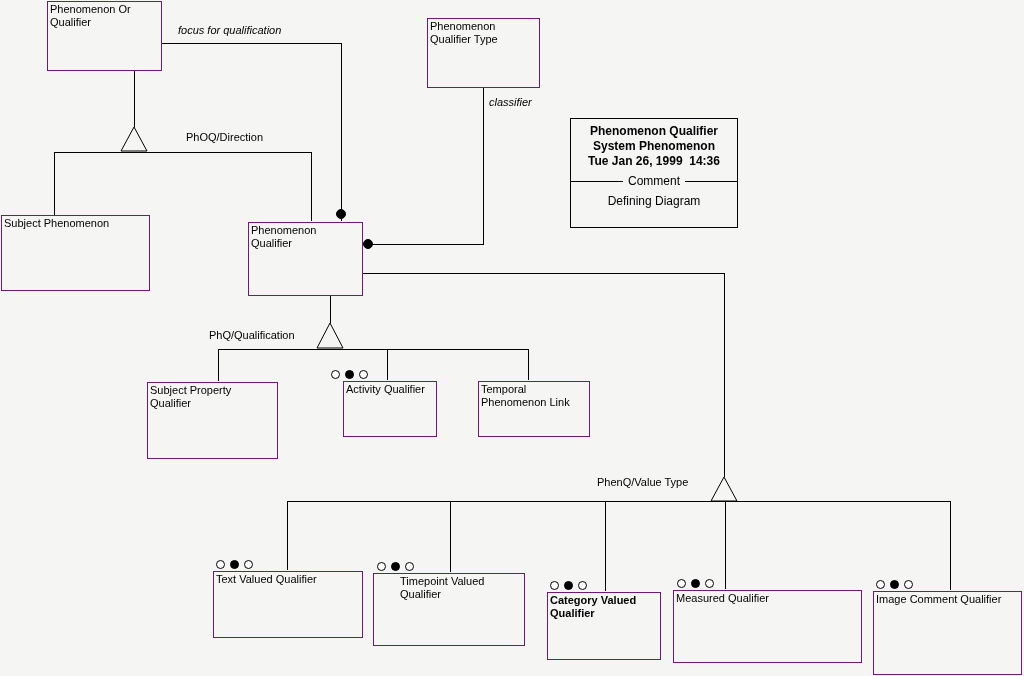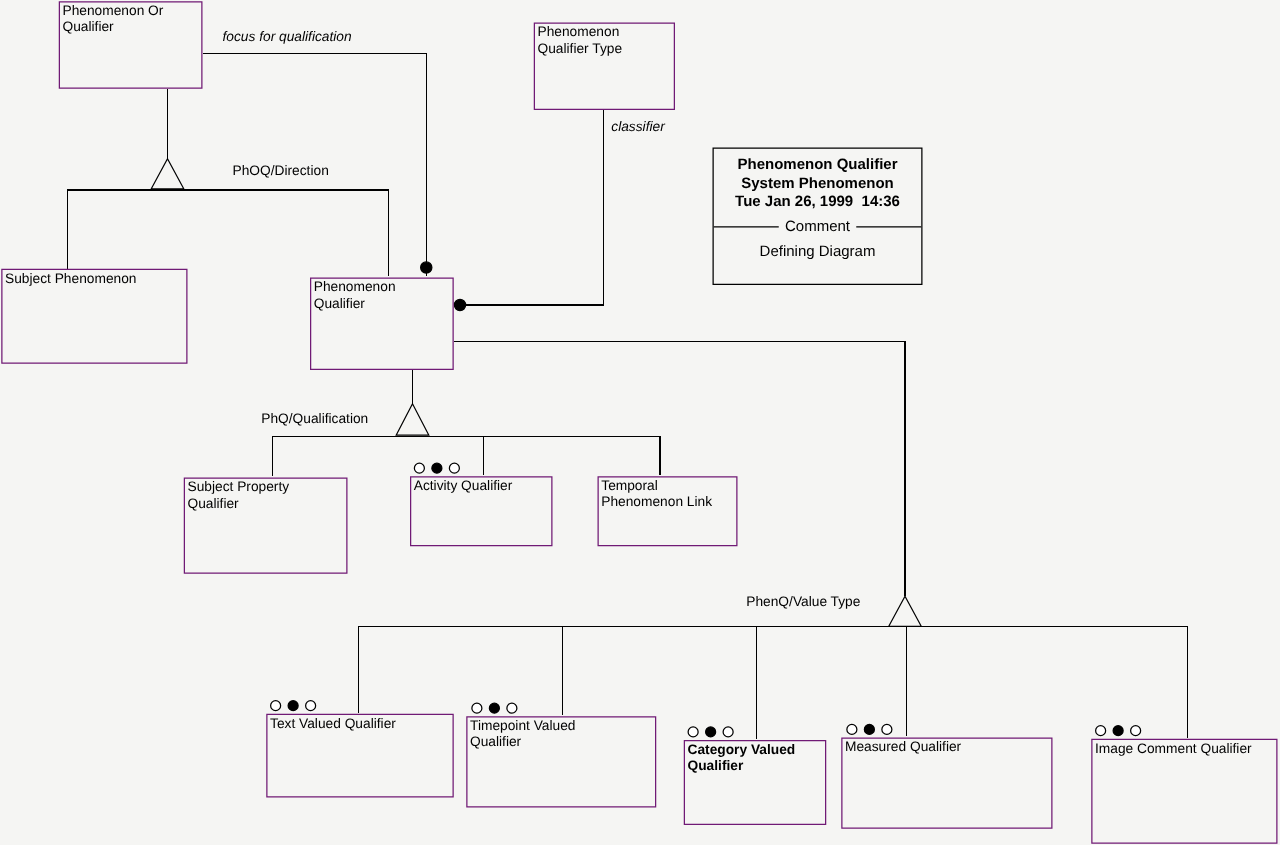--- a/index.html
+++ b/index.html
@@ -12,21 +12,21 @@
   #canvas{position:absolute;left:0;top:0;width:1024px;height:676px;}
   svg.wires{position:absolute;left:0;top:0;width:1024px;height:676px;}
   svg.wires path{stroke:#000;stroke-width:1;fill:none;shape-rendering:crispEdges;}
   svg.wires polygon{stroke:#000;stroke-width:1;fill:#f5f5f3;}
   svg.wires circle.dot{fill:#000;stroke:#000;}
   .ebox{
     position:absolute;border:1px solid #701a75;background:transparent;
     font-size:11px;line-height:13px;box-sizing:border-box;
   }
   .ebox .lbl{display:block;padding:1px 2px;}
-  .lbl-narrow{max-width:104px;}
+  .lbl-narrow{max-width:104px;margin-left:24px;}
   .conlabel{position:absolute;font-size:11px;line-height:13px;white-space:nowrap;}
   .ital{font-style:italic;}
   .mult{position:absolute;height:9px;display:flex;align-items:center;}
   .mult .c{display:inline-block;width:7px;height:7px;border:1px solid #000;border-radius:50%;margin-right:5px;}
   .mult .c.open{background:#fff;}
   .mult .c.fill{background:#000;}
   .comment{
     position:absolute;left:570px;top:118px;width:168px;height:110px;
     border:1px solid #000;box-sizing:border-box;background:transparent;
     text-align:center;font-size:12px;
@@ -81,41 +81,41 @@
   </div>
 
   <div class="ebox" style="left:248px;top:222px;width:115px;height:74px;">
     <span class="lbl">Phenomenon Qualifier</span>
   </div>
 
   <div class="ebox" style="left:147px;top:382px;width:131px;height:77px;">
     <span class="lbl">Subject Property Qualifier</span>
   </div>
 
-  <div class="ebox" style="left:328px;top:381px;width:114px;height:56px;">
+  <div class="ebox" style="left:343px;top:381px;width:94px;height:56px;">
     <span class="lbl">Activity Qualifier</span>
   </div>
 
   <div class="ebox" style="left:478px;top:381px;width:112px;height:56px;">
     <span class="lbl">Temporal Phenomenon Link</span>
   </div>
 
   <div class="ebox" style="left:213px;top:571px;width:150px;height:67px;">
     <span class="lbl">Text Valued Qualifier</span>
   </div>
 
   <div class="ebox" style="left:373px;top:573px;width:152px;height:73px;">
     <span class="lbl lbl-narrow">Timepoint Valued Qualifier</span>
   </div>
 
   <div class="ebox" style="left:547px;top:592px;width:114px;height:68px;font-weight:bold;">
     <span class="lbl">Category Valued Qualifier</span>
   </div>
 
-  <div class="ebox" style="left:673px;top:590px;width:169px;height:73px;">
+  <div class="ebox" style="left:673px;top:590px;width:189px;height:73px;">
     <span class="lbl">Measured Qualifier</span>
   </div>
 
   <div class="ebox" style="left:873px;top:591px;width:149px;height:84px;">
     <span class="lbl">Image Comment Qualifier</span>
   </div>
 
   <div class="mult" style="left:331px;top:370px;">
     <span class="c open"></span>
     <span class="c fill"></span>

